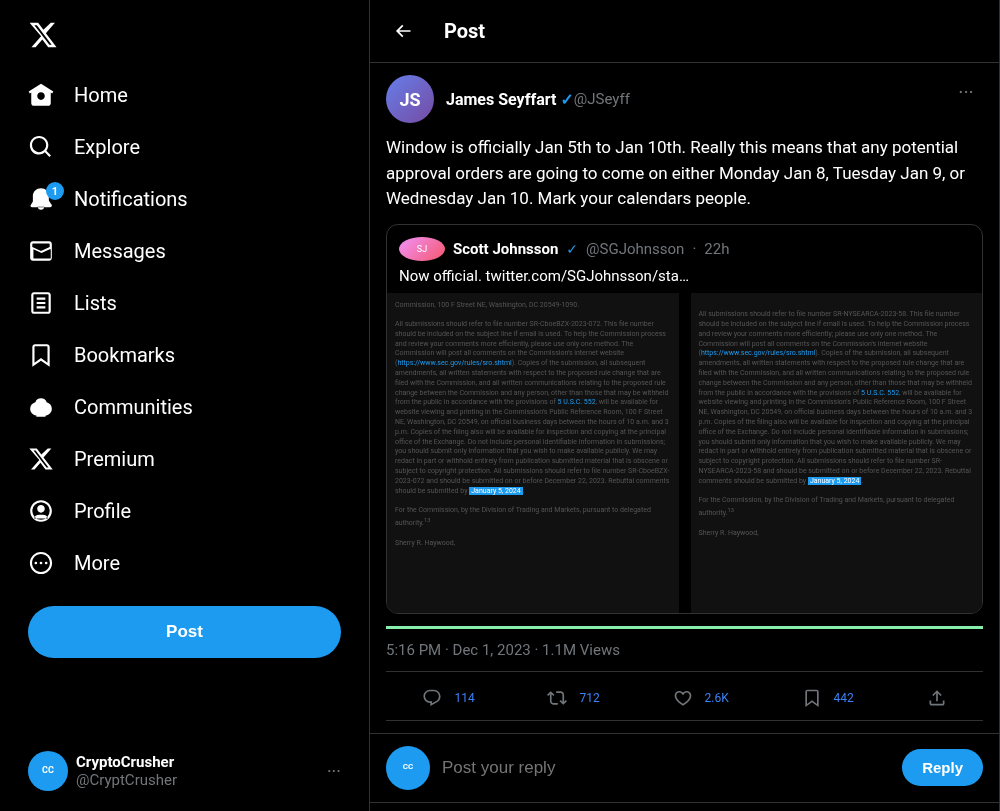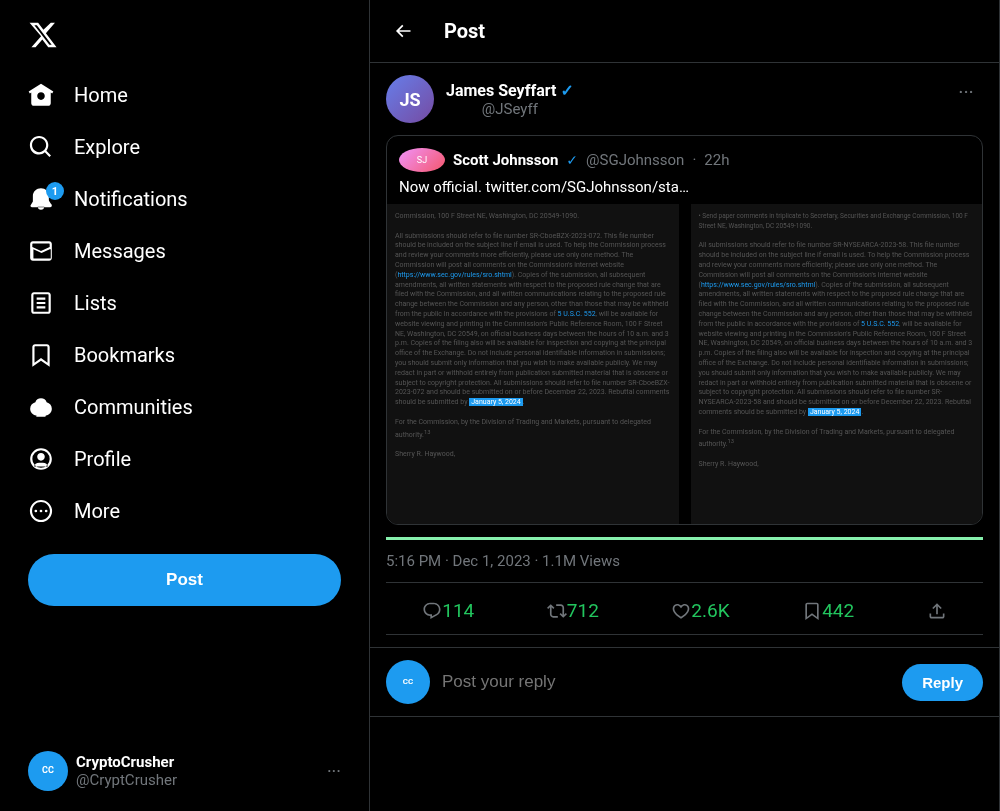--- a/index.html
+++ b/index.html
@@ -197,22 +197,21 @@
       height: 48px;
       border-radius: 50%;
       background: #1d9bf0;
       margin-right: 12px;
       flex-shrink: 0;
       overflow: hidden;
     }
 
     .tweet-name-block {
       display: flex;
-      flex-direction: column;
-      text-align: center;
+      flex-direction: row;
     }
 
     .tweet-name {
       font-size: 16px;
       font-weight: 700;
       color: #fff;
       display: flex;
       align-items: center;
       gap: 4px;
     }
@@ -325,26 +324,26 @@
       display: flex;
       justify-content: space-around;
       align-items: center;
       padding: 4px 0;
       border-bottom: 1px solid #2f3336;
     }
 
     .action-item {
       display: flex;
       align-items: center;
-      gap: 0;
-      color: #22c55e;
+      gap: 12px;
+      color: #3b82f6;
       cursor: pointer;
       padding: 8px 12px;
       border-radius: 9999px;
-      font-size: 19px;
+      font-size: 12px;
     }
 
     .action-item svg {
       width: 20px;
       height: 20px;
       fill: #71767b;
     }
 
     .reply-area {
       display: flex;
@@ -479,20 +478,28 @@
 
   <a class="nav-item">
     <span class="nav-icon">
       <svg viewBox="0 0 24 24">
           <path d="M7.501 19.917L7.5 21h.01l.49-1.083zm0 0C4.38 19.196 2 16.846 2 13.5c0-2.972 1.97-5.198 4.797-5.939C7.38 5.446 9.465 4 12 4s4.62 1.446 5.203 3.561C20.03 8.302 22 10.527 22 13.5c0 3.346-2.38 5.696-5.501 6.417L16 21H8l-.499-1.083z"></path>
         </svg>
     </span>
     <span class="nav-label">Communities</span>
   </a>
 
+  <a class="nav-item">
+    <span class="nav-icon">
+      <svg viewBox="0 0 24 24">
+          <path d="M18.244 2.25h3.308l-7.227 8.26 8.502 11.24H16.17l-4.714-6.231-5.401 6.231H2.747l7.73-8.835L1.254 2.25H8.08l4.253 5.622zm-1.161 17.52h1.833L7.084 4.126H5.117z"></path>
+        </svg>
+    </span>
+    <span class="nav-label">Premium</span>
+  </a>
 
   <a class="nav-item">
     <span class="nav-icon">
       <svg viewBox="0 0 24 24">
           <path d="M5.651 19h12.698c-.338-1.964-2.149-3.5-4.649-3.5h-3.4c-2.5 0-4.311 1.536-4.649 3.5zM12 13.5c1.93 0 3.5-1.57 3.5-3.5S13.93 6.5 12 6.5 8.5 8.07 8.5 10s1.57 3.5 3.5 3.5zM12 2c5.523 0 10 4.477 10 10s-4.477 10-10 10S2 17.523 2 12 6.477 2 12 2zm0 2a8 8 0 100 16A8 8 0 0012 4z"></path>
         </svg>
     </span>
     <span class="nav-label">Profile</span>
   </a>
 
@@ -538,20 +545,21 @@
           <div class="tweet-name">
             <span>James Seyffart</span>
             <span class="verified-icon">✓</span>
           </div>
           <div class="tweet-handle">@JSeyff</div>
         </div>
       </div>
       <div class="tweet-more">···</div>
     </div>
 
+    <div class="tweet-text">Window is officially Jan 5th to Jan 10th. Really this means that any potential approval orders are going to come on either Monday Jan 8, Tuesday Jan 9, or Wednesday Jan 10. Mark your calendars people.</div>
 
     <div class="quoted-tweet">
       <div class="quoted-header">
         <div class="quoted-avatar avatar-scott" style="width:46px;height:24px;border-radius:50%;background:linear-gradient(135deg,#f093fb,#f5576c);display:flex;align-items:center;justify-content:center;font-size:9px;font-weight:400;color:#fff;">SJ</div>
         <span class="quoted-name">Scott Johnsson</span>
         <span class="verified-icon" style="font-size:14px;color:#1d9bf0;">✓</span>
         <span class="quoted-handle">@SGJohnsson</span>
         <span class="quoted-time">·</span>
         <span class="quoted-time">22h</span>
       </div>
@@ -564,21 +572,20 @@
             <br>
             <p>All submissions should refer to file number SR-CboeBZX-2023-072. This file number should be included on the subject line if email is used. To help the Commission process and review your comments more efficiently, please use only one method. The Commission will post all comments on the Commission's internet website (<span style="color:#1d9bf0;">https://www.sec.gov/rules/sro.shtml</span>). Copies of the submission, all subsequent amendments, all written statements with respect to the proposed rule change that are filed with the Commission, and all written communications relating to the proposed rule change between the Commission and any person, other than those that may be withheld from the public in accordance with the provisions of <span style="color:#1d9bf0;">5 U.S.C. 552</span>, will be available for website viewing and printing in the Commission's Public Reference Room, 100 F Street NE, Washington, DC 20549, on official business days between the hours of 10 a.m. and 3 p.m. Copies of the filing also will be available for inspection and copying at the principal office of the Exchange. Do not include personal identifiable information in submissions; you should submit only information that you wish to make available publicly. We may redact in part or withhold entirely from publication submitted material that is obscene or subject to copyright protection. All submissions should refer to file number SR-CboeBZX-2023-072 and should be submitted on or before December 22, 2023. Rebuttal comments should be submitted by <span style="background:#1d9bf0;color:#fff;padding:0 2px;">January 5, 2024</span>.</p>
             <br>
             <p>For the Commission, by the Division of Trading and Markets, pursuant to delegated authority.<sup>13</sup></p>
             <br>
             <p>Sherry R. Haywood,</p>
           </div>
         </div>
         <div class="doc-panel">
           <div class="doc-content" style="color:#555;">
-            <p><span style="font-size:6.5px;">• Send paper comments in triplicate to Secretary, Securities and Exchange Commission, 100 F Street NE, Washington, DC 20549-1090.</span></p>
             <br>
             <p>All submissions should refer to file number SR-NYSEARCA-2023-58. This file number should be included on the subject line if email is used. To help the Commission process and review your comments more efficiently; please use only one method. The Commission will post all comments on the Commission's internet website (<span style="color:#1d9bf0;">https://www.sec.gov/rules/sro.shtml</span>). Copies of the submission, all subsequent amendments, all written statements with respect to the proposed rule change that are filed with the Commission, and all written communications relating to the proposed rule change between the Commission and any person, other than those that may be withheld from the public in accordance with the provisions of <span style="color:#1d9bf0;">5 U.S.C. 552</span>, will be available for website viewing and printing in the Commission's Public Reference Room, 100 F Street NE, Washington, DC 20549, on official business days between the hours of 10 a.m. and 3 p.m. Copies of the filing also will be available for inspection and copying at the principal office of the Exchange. Do not include personal identifiable information in submissions; you should submit only information that you wish to make available publicly. We may redact in part or withhold entirely from publication submitted material that is obscene or subject to copyright protection. All submissions should refer to file number SR-NYSEARCA-2023-58 and should be submitted on or before December 22, 2023. Rebuttal comments should be submitted by <span style="background:#1d9bf0;color:#fff;padding:0 2px;">January 5, 2024</span>.</p>
             <br>
             <p>For the Commission, by the Division of Trading and Markets, pursuant to delegated authority.<sup>13</sup></p>
             <br>
             <p>Sherry R. Haywood,</p>
           </div>
         </div>
       </div>
     </div>

